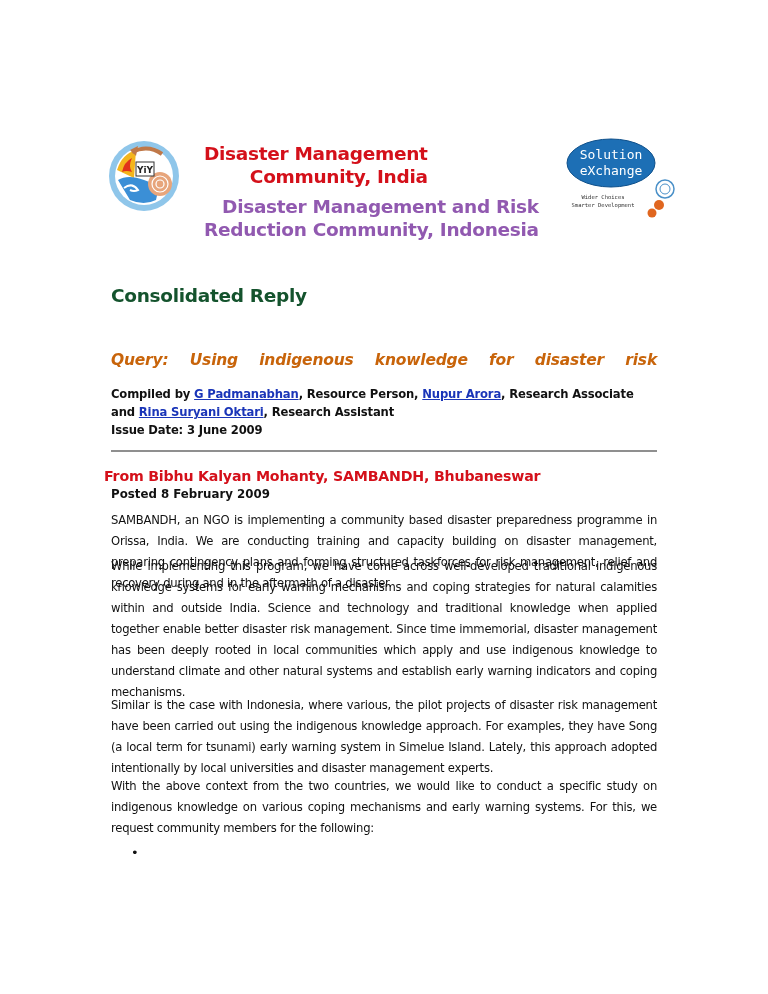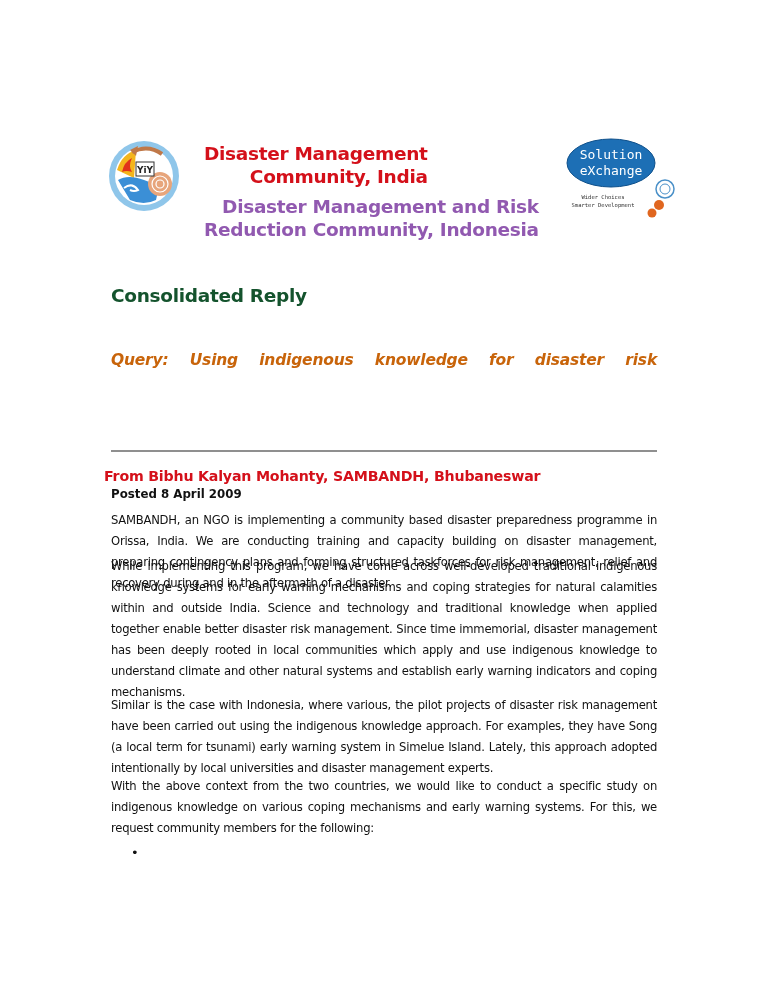--- a/index.html
+++ b/index.html
@@ -87,25 +87,31 @@
     <circle cx="94" cy="68" r="5" fill="#e0661f"></circle>
     <circle cx="87" cy="76" r="4.5" fill="#e0661f"></circle>
   </svg>
 
   <div class="title">Consolidated Reply</div>
 
   <div class="query">
     <span class="l1">Query: Using indigenous knowledge for disaster risk</span>
   </div>
 
+  <div class="meta">
+    <div>
+      <span>Compiled by </span><a href="#">G Padmanabhan</a><span>, Resource Person, </span><a href="#">Nupur Arora</a><span>, Research Associate and </span><a href="#">Rina Suryani Oktari</a><span>, Research Assistant</span>
+    </div>
+    <div class="issue">Issue Date: 3 June 2009</div>
+  </div>
 
   <div class="rule"></div>
 
   <div class="from">From Bibhu Kalyan Mohanty, SAMBANDH, Bhubaneswar</div>
-  <div class="posted">Posted 8 April 2009</div>
+  <div class="posted">Posted 8 February 2009</div>
 
   <p class="para p1" style="margin:0">SAMBANDH, an NGO is implementing a community based disaster preparedness programme in Orissa, India. We are conducting training and capacity building on disaster management, preparing contingency plans and forming structured taskforces for risk management, relief and recovery during and in the aftermath of a disaster.</p>
   <p class="para p2" style="margin:0">While implementing this program, we have come across well-developed traditional indigenous knowledge systems for early warning mechanisms and coping strategies for natural calamities within and outside India. Science and technology and traditional knowledge when applied together enable better disaster risk management. Since time immemorial, disaster management has been deeply rooted in local communities which apply and use indigenous knowledge to understand climate and other natural systems and establish early warning indicators and coping mechanisms.</p>
   <p class="para p3" style="margin:0">Similar is the case with Indonesia, where various, the pilot projects of disaster risk management have been carried out using the indigenous knowledge approach.  For examples, they have Song (a local term for tsunami) early warning system in Simelue Island. Lately, this approach adopted intentionally by local universities and disaster management experts.</p>
   <p class="para p4" style="margin:0">With the above context from the two countries, we would like to conduct a specific study on indigenous knowledge on various coping mechanisms and early warning systems. For this, we request community members for the following:</p>
 
   <ul class="bullets">
     <li>
       <span class="bullet-dot">•</span>
     </li>

